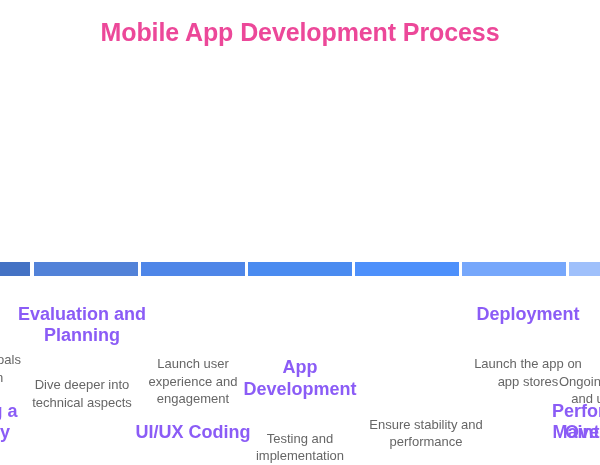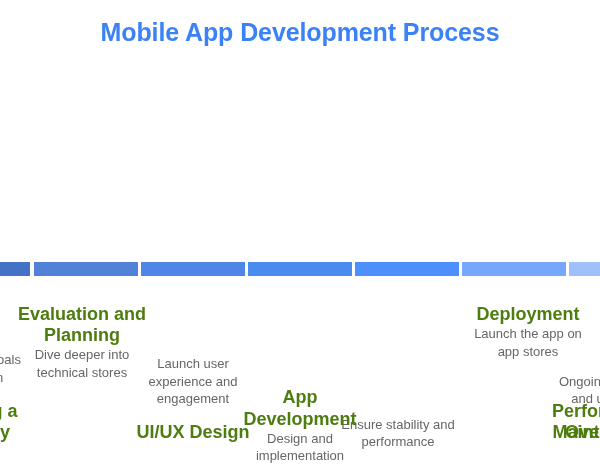--- a/index.html
+++ b/index.html
@@ -25,21 +25,21 @@
 
   
   #chart-title {
     position: absolute;
     top: 18px;
     left: 0;
     width: 600px;
     text-align: center;
     font-size: 25px;
     font-weight: bold;
-    color: #3b82f6;
+    color: #ec4899;
     letter-spacing: -0.1px;
     white-space: nowrap;
   }
 
   
   #timeline-bar {
     position: absolute;
     left: 0;
     top: 262px;
     width: 600px;
@@ -67,38 +67,38 @@
     display: flex;
     flex-direction: column;
     justify-content: flex-start;
     align-items: center;
     top: 0;
   }
 
   .milestone-label {
     font-size: 18px;
     font-weight: bold;
-    color: #4d7c0f;
+    color: #8b5cf6;
     text-align: center;
     line-height: 1.18;
     white-space: pre-line;
   }
   .milestone-desc {
     font-size: 13px;
     font-weight: normal;
     color: #666666;
     text-align: center;
     line-height: 1.35;
     white-space: pre-line;
   }
 
   .milestone-above .milestone-desc { margin-bottom: 14px; }
   .milestone-above .milestone-label { margin-bottom: 22px; }
   .milestone-below .milestone-label { margin-top: 18px; }
-  .milestone-below .milestone-desc { margin-top: 0; }
+  .milestone-below .milestone-desc { margin-top: 30px; }
 </style>
 </head>
 <body>
 
 <div id="chart-root">
 
   <div id="chart-title">Mobile App Development Process</div>
 
   <div id="timeline-bar">
     <div class="bar-segment" style="left:0px; width:30px; background:#4472c4;"></div>
@@ -114,50 +114,50 @@
     <div class="milestone-desc">Define the goals
 and vision</div>
     <div class="milestone-label">Defining a
 Strategy</div>
   </div>
 
   <div class="milestone milestone-above" style="left:118px; width:150px; height:262px;">
     <div class="milestone-desc">Launch user
 experience and
 engagement</div>
-    <div class="milestone-label">UI/UX Design</div>
+    <div class="milestone-label">UI/UX Coding</div>
   </div>
 
-  <div class="milestone milestone-above" style="left:320px; width:156px; height:262px;">
+  <div class="milestone milestone-above" style="left:348px; width:156px; height:262px;">
     <div class="milestone-desc">Ensure stability and
 performance</div>
   </div>
 
   <div class="milestone milestone-above" style="left:532px; width:150px; height:194px;">
     <div class="milestone-desc">Ongoing support
 and updates</div>
     <div class="milestone-label">Maintenance</div>
   </div>
 
   <div class="milestone milestone-above" style="left:532px; width:150px; height:262px;">
     <div class="milestone-label">Performance
 Oversight</div>
   </div>
 
   <div class="milestone milestone-below" style="left:6px; width:152px; top:286px; height:179px;">
     <div class="milestone-label">Evaluation and
 Planning</div>
     <div class="milestone-desc">Dive deeper into
-technical stores</div>
+technical aspects</div>
   </div>
 
   <div class="milestone milestone-below" style="left:224px; width:152px; top:286px; height:179px;justify-content:flex-end;">
     <div class="milestone-label">App
 Development</div>
-    <div class="milestone-desc">Design and
+    <div class="milestone-desc">Testing and
 implementation</div>
   </div>
 
   <div class="milestone milestone-below" style="left:452px; width:152px; top:286px; height:179px;">
     <div class="milestone-label">Deployment</div>
     <div class="milestone-desc">Launch the app on
 app stores</div>
   </div>
 
 </div>

